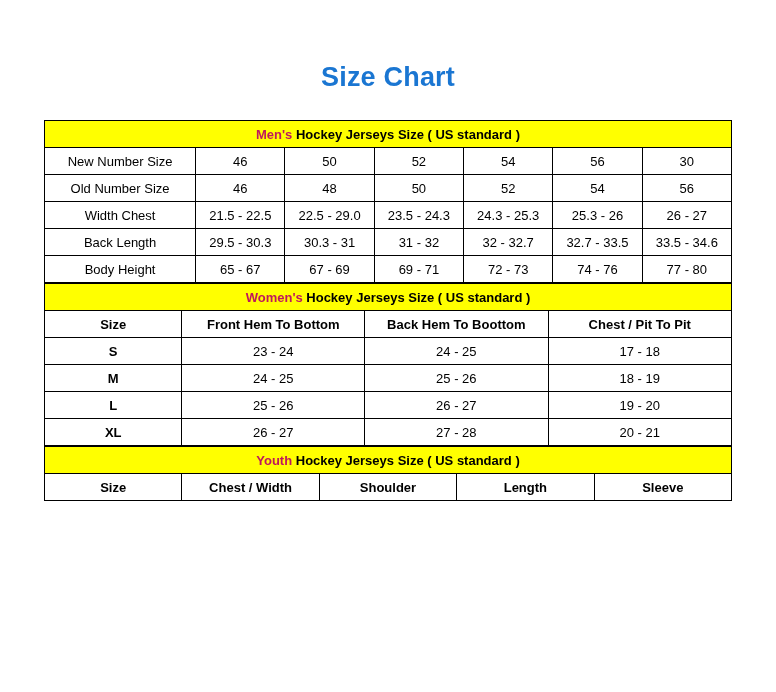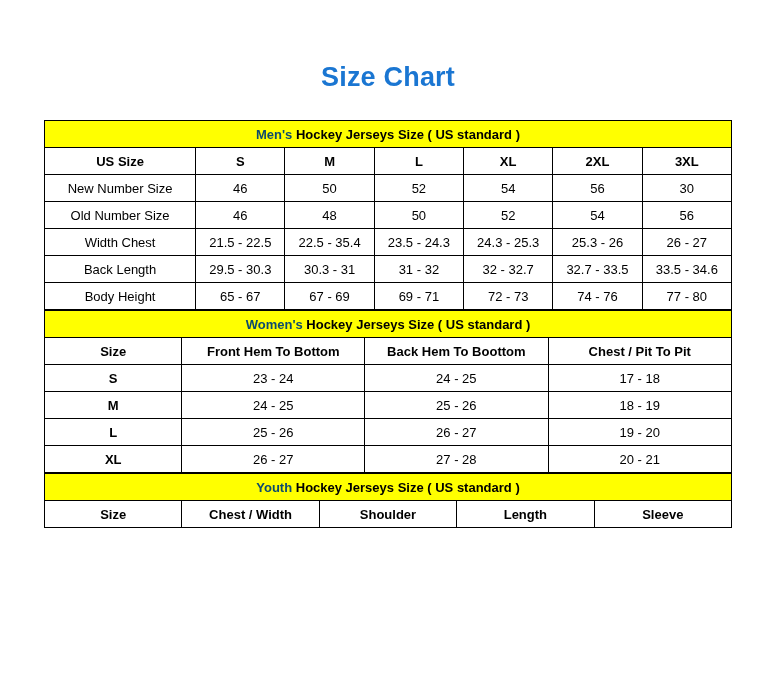--- a/index.html
+++ b/index.html
@@ -45,21 +45,21 @@
     padding: 1px 2px;
     box-sizing: border-box;
   }
   td.section {
     background: #ffff00;
     font-weight: bold;
     font-size: 14.5px;
     height: 31px;
   }
   td.section .accent {
-    color: #0c4a6e;
+    color: #be185d;
   }
   td.head {
     font-weight: bold;
   }
   td.rowlabel {
     font-weight: normal;
     border-radius: 13px;
   }
   td.rowlabel-b {
     font-weight: bold;
@@ -82,29 +82,20 @@
           <col style="width:13%">
         <col style="width:13%">
           <col style="width:13%">
           <col style="width:13%">
       </colgroup>
       <tbody>
         <tr>
           <td class="section" colspan="7">
             <span class="accent">Men's</span><span> Hockey Jerseys Size ( US standard )</span>
           </td>
-        </tr>
-        <tr>
-          <td class="head">US Size</td>
-          <td class="head">S</td>
-          <td class="head">M</td>
-          <td class="head">L</td>
-          <td class="head">XL</td>
-          <td class="head">2XL</td>
-          <td class="head">3XL</td>
         </tr>
         <tr>
           <td class="rowlabel">New Number Size</td>
           <td>46</td>
           <td>50</td>
           <td>52</td>
           <td>54</td>
           <td>56</td>
           <td>30</td>
         </tr>
@@ -113,21 +104,21 @@
           <td>46</td>
           <td>48</td>
           <td>50</td>
           <td>52</td>
           <td>54</td>
           <td>56</td>
         </tr>
         <tr>
           <td class="rowlabel">Width Chest</td>
           <td>21.5 - 22.5</td>
-          <td>22.5 - 35.4</td>
+          <td>22.5 - 29.0</td>
           <td>23.5 - 24.3</td>
           <td>24.3 - 25.3</td>
           <td>25.3 - 26</td>
           <td>26 - 27</td>
         </tr>
         <tr>
           <td class="rowlabel">Back Length</td>
           <td>29.5 - 30.3</td>
           <td>30.3 - 31</td>
           <td>31 - 32</td>

